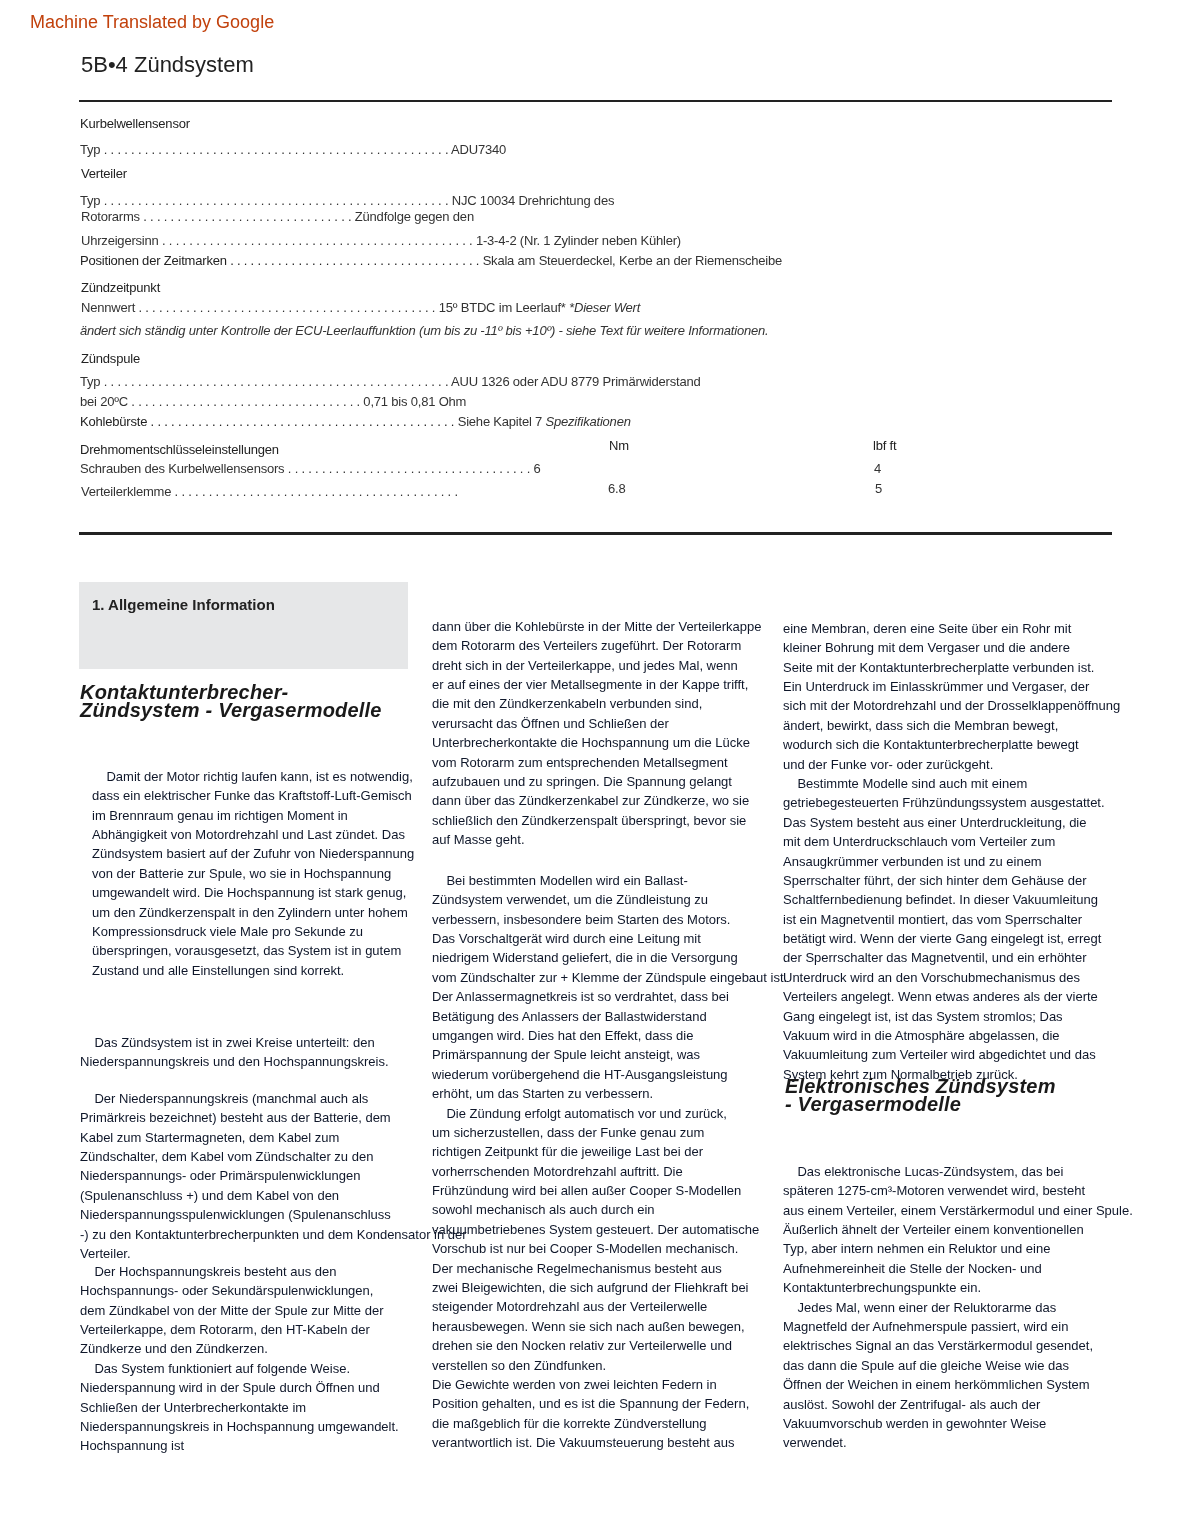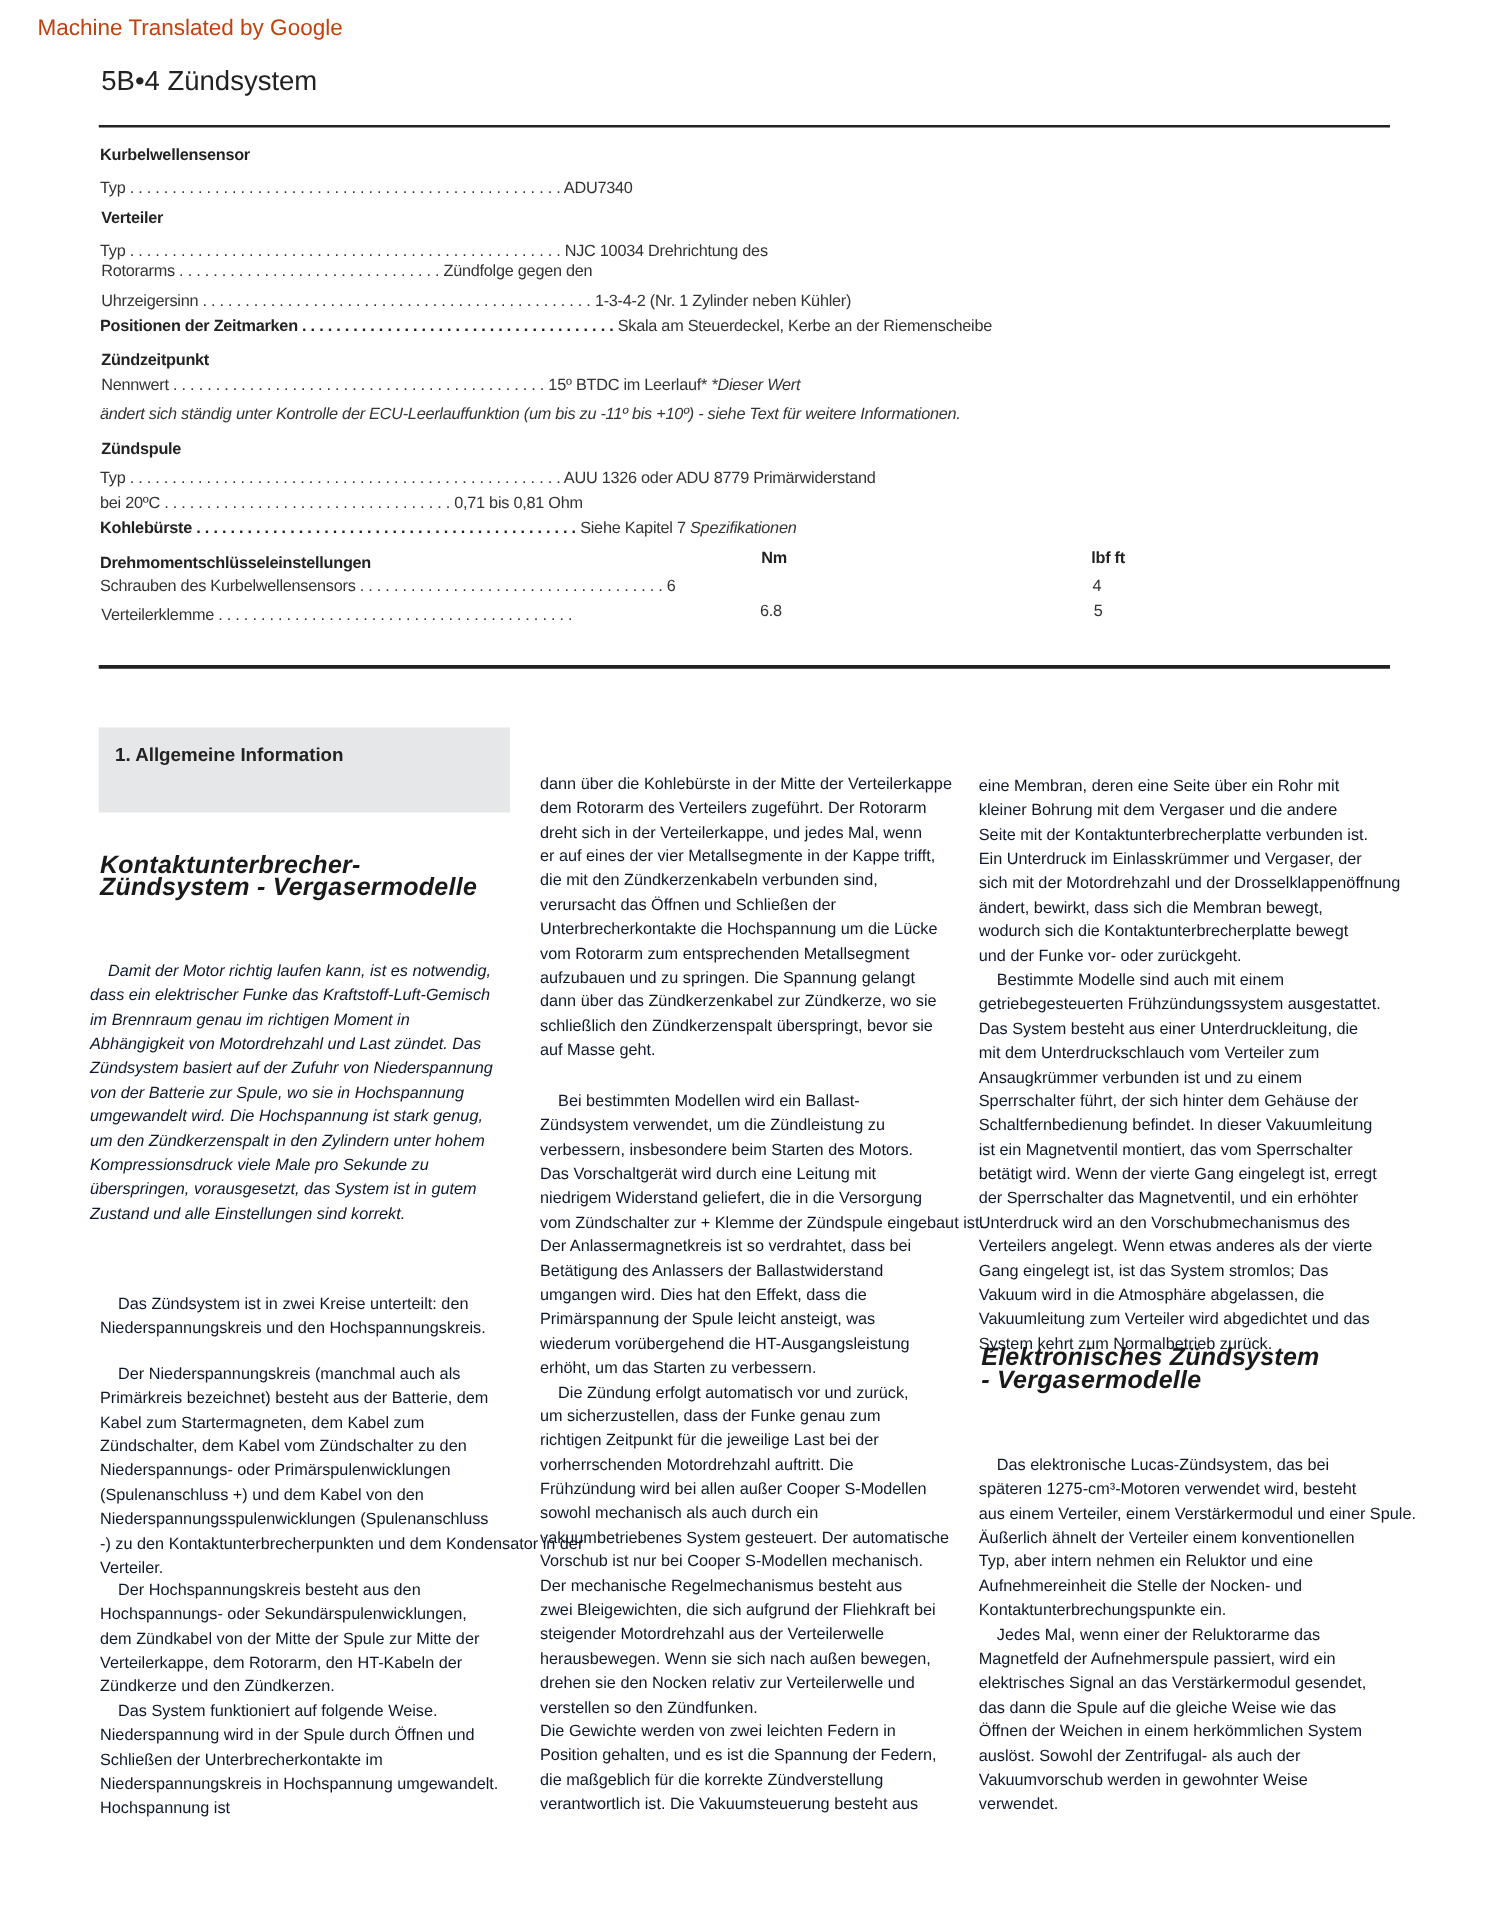--- a/index.html
+++ b/index.html
@@ -5,24 +5,24 @@
   html, body { margin: 0; padding: 0; background: #ffffff; }
   body {
     width: 1190px; height: 1530px; position: relative; overflow: hidden;
     font-family: "Liberation Sans", sans-serif; color: #222;
   }
   .abs { position: absolute; white-space: nowrap; }
   .mt-banner { left: 30px; top: 12px; font-size: 18px; color: #c2410c; }
   .page-title { left: 81px; top: 52px; font-size: 22px; color: #222; }
   .rule { position: absolute; left: 79px; width: 1033px; height: 2px; background: #222; }
   .spec { font-size: 13px; color: #333; letter-spacing: -0.2px; }
-  .spec b { font-weight: bold; color: #222; }
+  .spec b { font-weight: normal; color: #222; }
   .spec i { }
   .grey-box {
-    position: absolute; left: 79px; top: 582px; width: 329px; height: 68px;
+    position: absolute; left: 79px; top: 582px; width: 329px; height: 87px;
     background: #e6e7e8;
   }
   .grey-box .t { position: absolute; left: 13px; top: 14px; font-size: 15px; font-weight: bold; color: #222; }
   .h2 {
     position: absolute; font-size: 20px; font-weight: bold; font-style: italic;
     line-height: 18px; color: #1a1a1a; letter-spacing: 0.2px;
   }
   .para { position: absolute; font-size: 13px; color: #0f172a; line-height: 19.4px; white-space: nowrap; }
   .para div { height: 19.4px; }
 </style>
@@ -64,21 +64,21 @@
 
 <div class="grey-box">
   <div class="t">1. Allgemeine Information</div>
 </div>
 
 <div class="h2" style="left:80px;top:683px;">
   <div>Kontaktunterbrecher-</div>
   <div>Zündsystem - Vergasermodelle</div>
 </div>
 
-<div class="para" style="left:72px;top:728px;white-space:pre;font-style:italic;">
+<div class="para" style="left:92px;top:728px;white-space:pre;">
   <div>    Damit der Motor richtig laufen kann, ist es notwendig,</div><div>dass ein elektrischer Funke das Kraftstoff-Luft-Gemisch</div><div>im Brennraum genau im richtigen Moment in</div><div>Abhängigkeit von Motordrehzahl und Last zündet. Das</div><div>Zündsystem basiert auf der Zufuhr von Niederspannung</div><div>von der Batterie zur Spule, wo sie in Hochspannung</div><div>umgewandelt wird. Die Hochspannung ist stark genug,</div><div>um den Zündkerzenspalt in den Zylindern unter hohem</div><div>Kompressionsdruck viele Male pro Sekunde zu</div><div>überspringen, vorausgesetzt, das System ist in gutem</div><div>Zustand und alle Einstellungen sind korrekt.</div>
 </div>
 <div class="para" style="left:80px;top:994px;white-space:pre;">
   <div>    Das Zündsystem ist in zwei Kreise unterteilt: den</div><div>Niederspannungskreis und den Hochspannungskreis.</div>
 </div>
 <div class="para" style="left:80px;top:1050px;white-space:pre;">
   <div>    Der Niederspannungskreis (manchmal auch als</div><div>Primärkreis bezeichnet) besteht aus der Batterie, dem</div><div>Kabel zum Startermagneten, dem Kabel zum</div><div>Zündschalter, dem Kabel vom Zündschalter zu den</div><div>Niederspannungs- oder Primärspulenwicklungen</div><div>(Spulenanschluss +) und dem Kabel von den</div><div>Niederspannungsspulenwicklungen (Spulenanschluss</div><div>-) zu den Kontaktunterbrecherpunkten und dem Kondensator in der</div><div>Verteiler.</div>
 </div>
 <div class="para" style="left:80px;top:1223px;white-space:pre;">
   <div>    Der Hochspannungskreis besteht aus den</div><div>Hochspannungs- oder Sekundärspulenwicklungen,</div><div>dem Zündkabel von der Mitte der Spule zur Mitte der</div><div>Verteilerkappe, dem Rotorarm, den HT-Kabeln der</div><div>Zündkerze und den Zündkerzen.</div><div>    Das System funktioniert auf folgende Weise.</div><div>Niederspannung wird in der Spule durch Öffnen und</div><div>Schließen der Unterbrecherkontakte im</div><div>Niederspannungskreis in Hochspannung umgewandelt.</div><div>Hochspannung ist</div>

